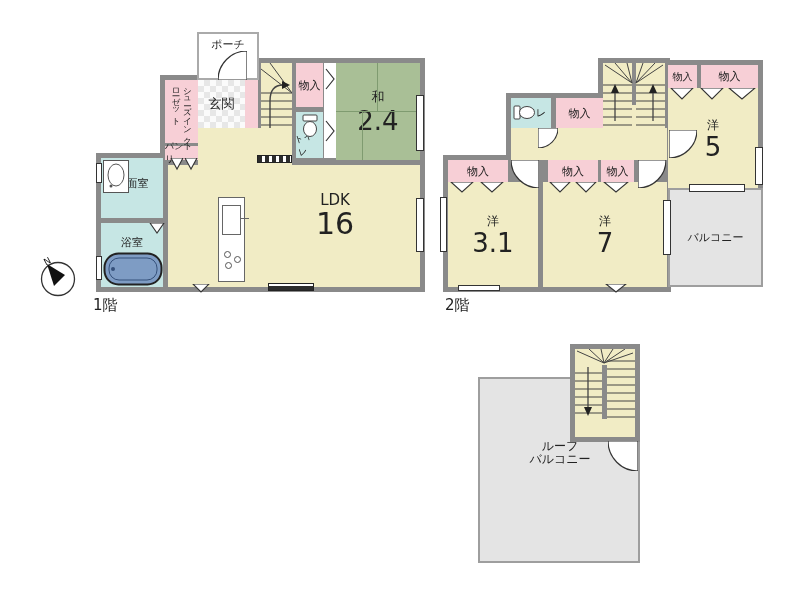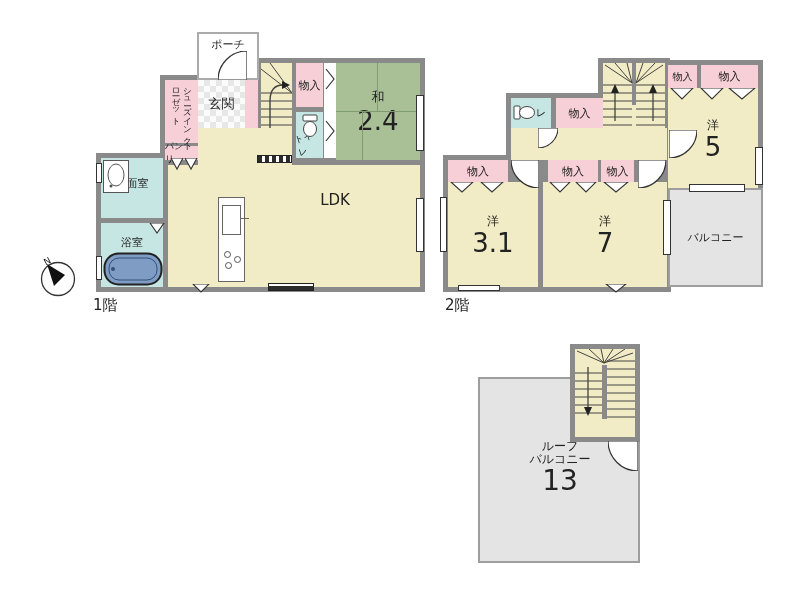--- a/index.html
+++ b/index.html
@@ -109,20 +109,21 @@
     <ellipse cx="10" cy="15" rx="6.5" ry="7.5" fill="#fff" stroke="#444"></ellipse>
   </svg>
   <svg class="arc" style="left:268px;top:134px" width="24" height="24" viewBox="0 0 24 24">
     <path d="M0,24 L0,0 A24,24 0 0 1 24,24 Z" fill="#fff" stroke="#333" stroke-width="1.2"></path>
   </svg>
 
   <div class="r yellow" style="left:198px;top:128px;width:94px;height:37px"></div>
   <div class="r yellow" style="left:168px;top:165px;width:252px;height:122px"></div>
   <div class="lbl" style="left:300px;top:192px;width:70px">
     <div class="s15">LDK</div>
+    <div class="big30" style="line-height:1">16</div>
   </div>
 
   <div class="fix" style="left:218px;top:197px;width:27px;height:85px;border-color:#666"></div>
   <div class="fix" style="left:222px;top:205px;width:19px;height:30px;border-color:#666"></div>
   <div class="abs" style="left:241px;top:218px;width:8px;height:1px;background:#666"></div>
   <div class="knob" style="left:224px;top:251px"></div>
   <div class="knob" style="left:234px;top:256px"></div>
   <div class="knob" style="left:225px;top:262px"></div>
 
   <div class="r blue" style="left:101px;top:158px;width:62px;height:60px;justify-content:flex-start">
@@ -275,21 +276,20 @@
   <svg class="abs" style="left:605px;top:284px" width="22" height="9" viewBox="0 0 22 9">
     <path d="M1,0 L11,8 L21,0 Z" fill="#fff" stroke="#333" stroke-width="1.1"></path>
   </svg>
 
   <div class="lbl s15" style="left:445px;top:297px">2階</div>
 
   <div class="r grayfloor" style="left:478px;top:377px;width:162px;height:186px"></div>
   <div class="lbl" style="left:495px;top:440px;width:130px">
     <div class="s12">ルーフ</div>
     <div class="s12">バルコニー</div>
-    <div class="big28" style="line-height:1.05">13</div>
   </div>
 
   <div class="w" style="left:570px;top:344px;width:70px;height:98px"></div>
   <div class="r yellow" style="left:575px;top:349px;width:60px;height:88px"></div>
   <svg class="abs" style="left:575px;top:349px" width="60" height="88" viewBox="0 0 60 88">
     <rect x="27" y="16" width="5" height="54" fill="#8a8a8a"></rect>
     <g stroke="#444" stroke-width="1" fill="none">
       <path d="M0,24H27 M0,32H27 M0,40H27 M0,48H27 M0,56H27 M0,64H27"></path>
       <path d="M32,12H60 M32,20H60 M32,28H60 M32,36H60 M32,44H60 M32,52H60 M32,60H60 M32,68H60"></path>
       <path d="M29,14 L2,2 M29,14 L14,0 M29,14 L26,0 M29,14 L38,0 M29,14 L50,0 M29,14 L58,4"></path>

